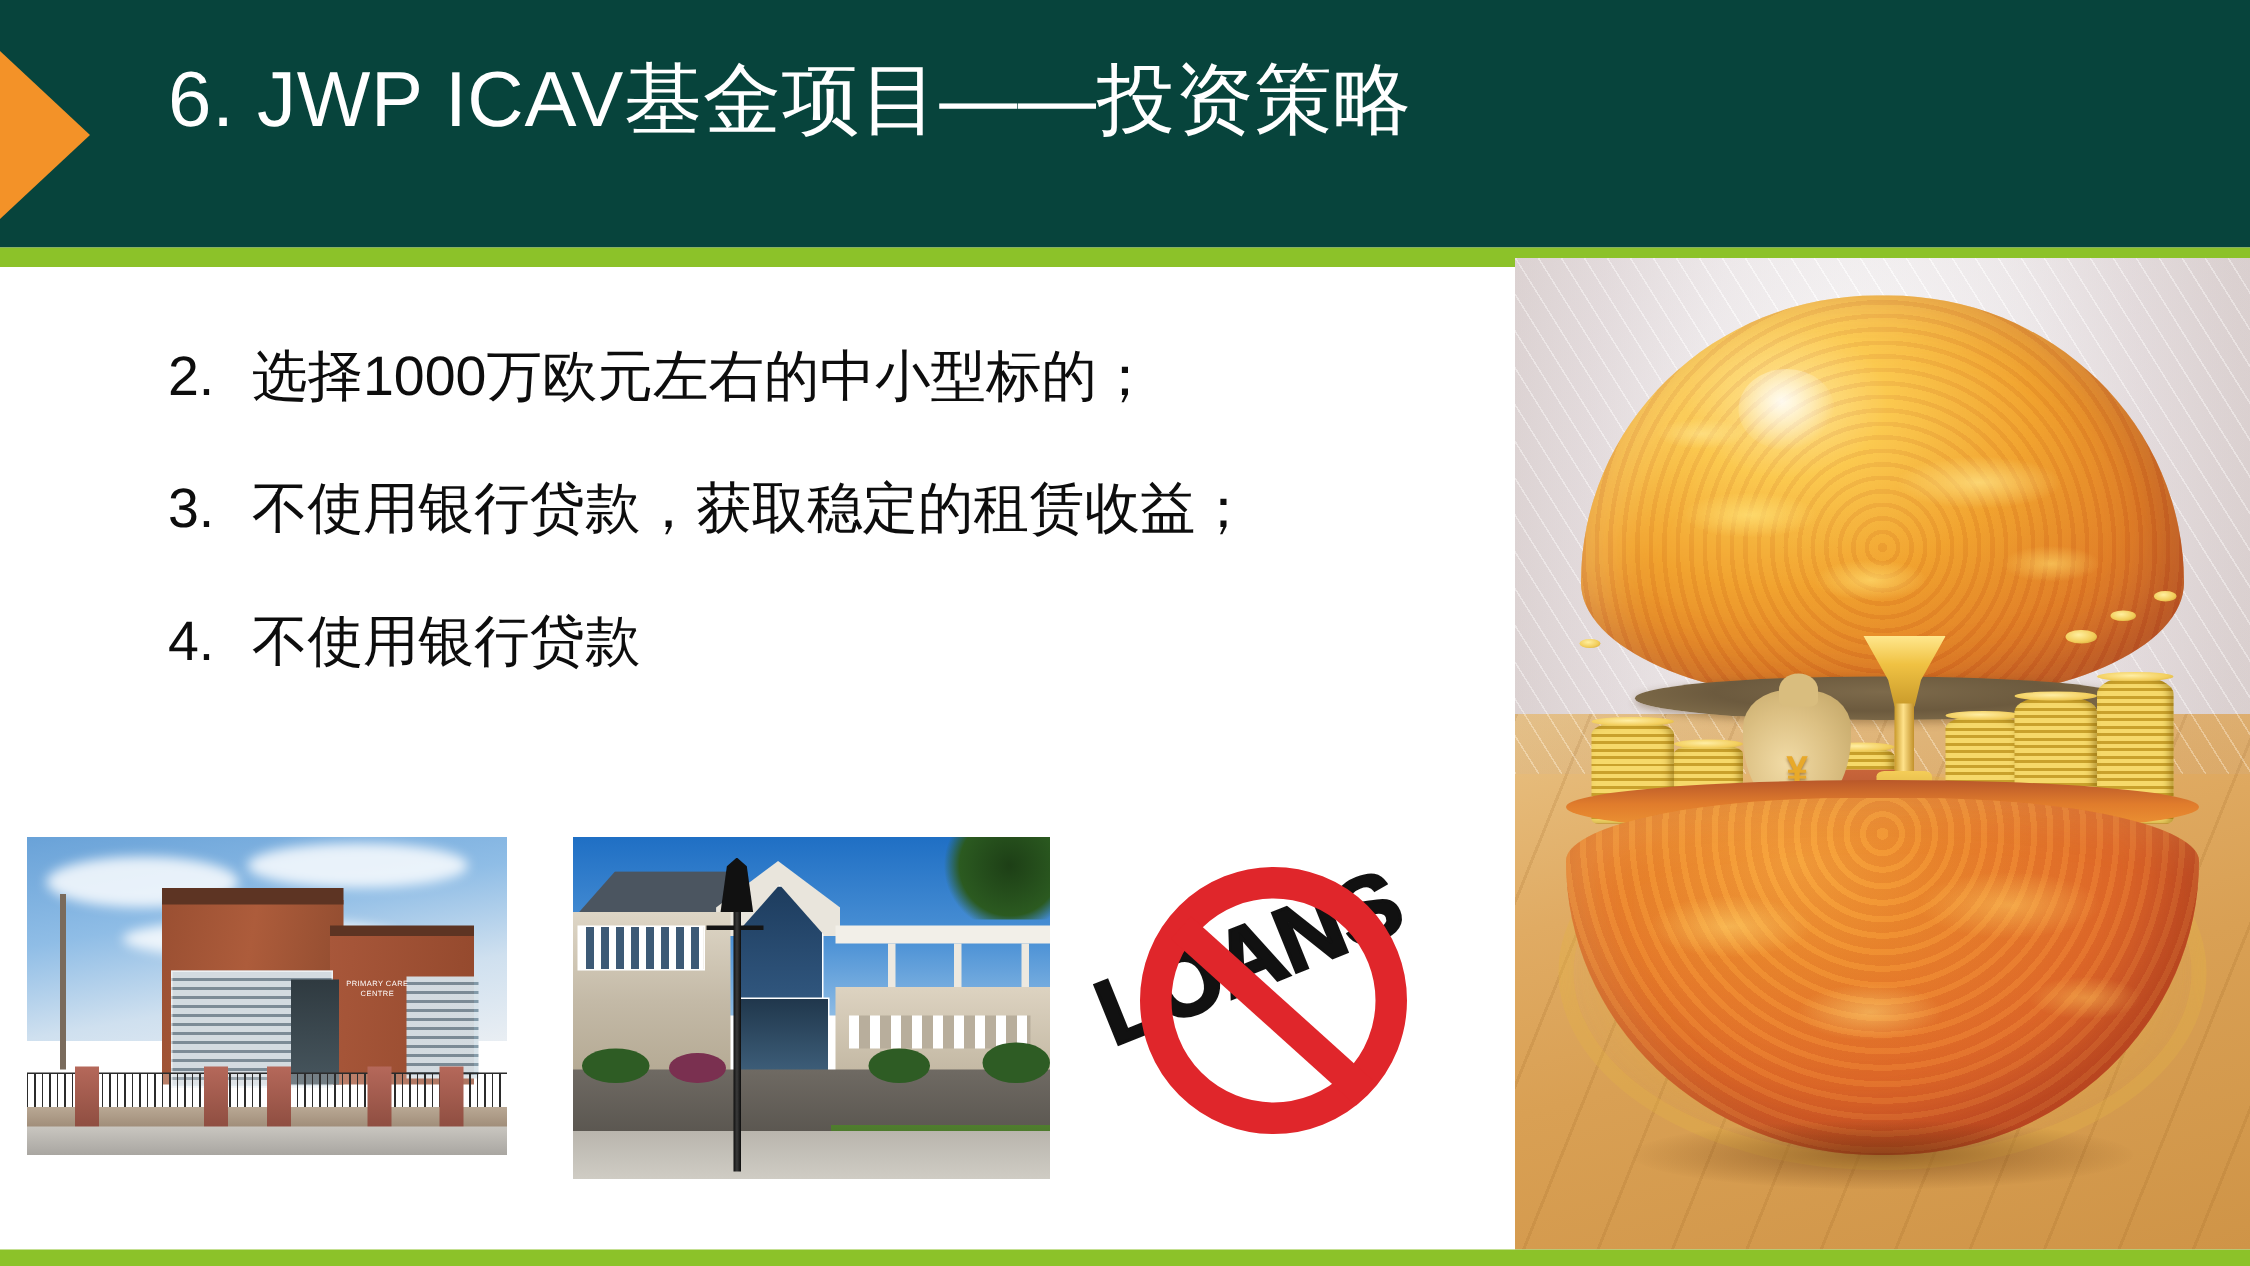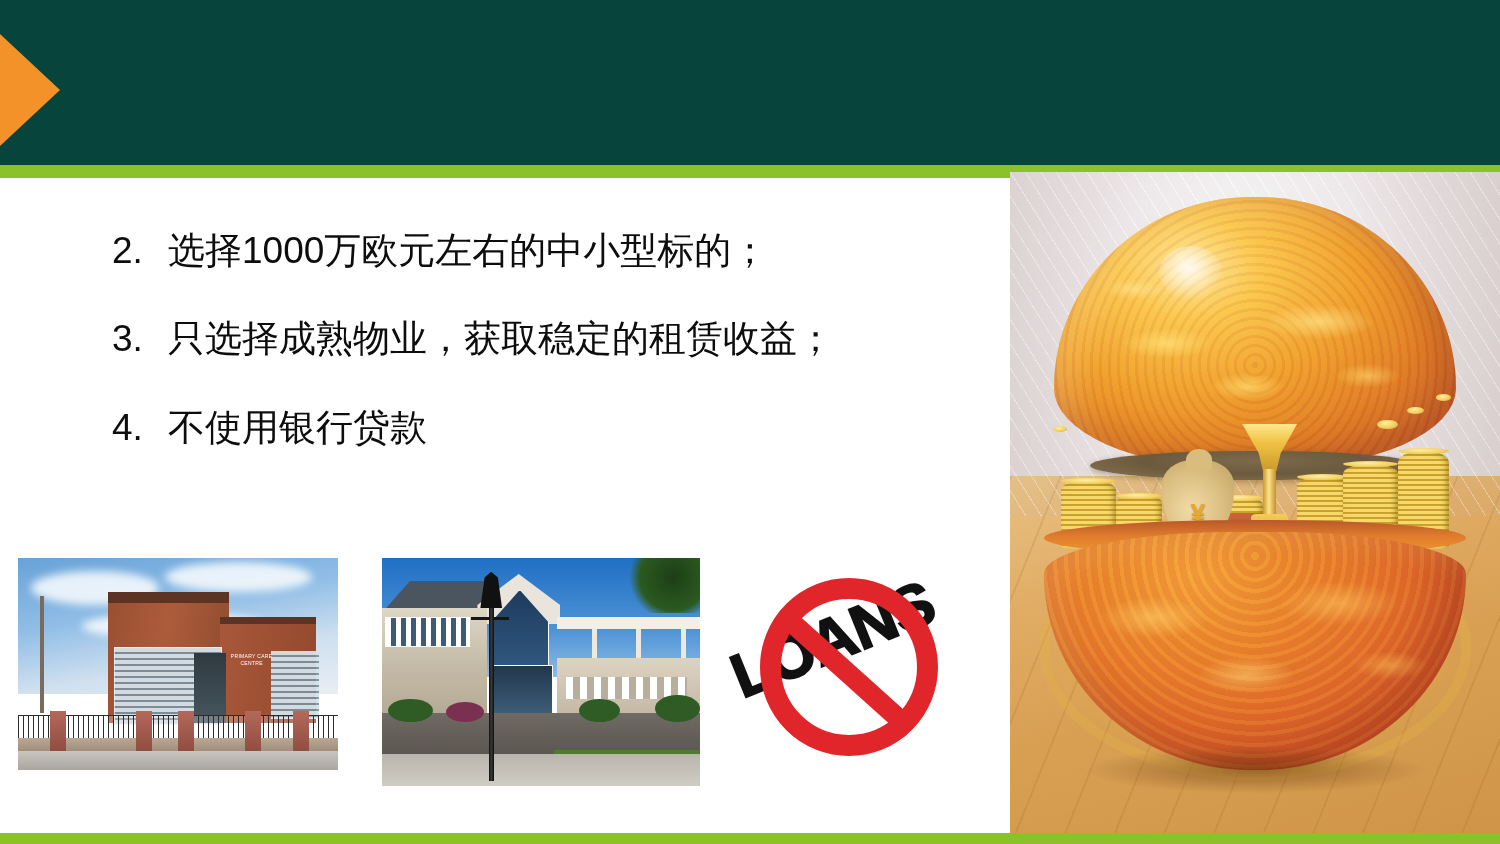--- a/index.html
+++ b/index.html
@@ -463,33 +463,34 @@
     border-radius: 50%;
   }
 </style>
 </head>
 <body>
 
 <div class="slide">
 
   <div class="header-band">
     <div class="header-accent-arrow"></div>
+    <div class="slide-title">6. JWP ICAV基金项目——投资策略</div>
   </div>
   <div class="header-underline"></div>
 
   <div class="bullet-list">
 
     <div class="bullet-row">
       <span class="bullet-num">2.</span>
       <span class="bullet-text">选择1000万欧元左右的中小型标的；</span>
     </div>
 
     <div class="bullet-row">
       <span class="bullet-num">3.</span>
-      <span class="bullet-text">只选择成熟物业，获取稳定的租赁收益；</span>
+      <span class="bullet-text">不使用银行贷款，获取稳定的租赁收益；</span>
     </div>
 
     <div class="bullet-row">
       <span class="bullet-num">4.</span>
       <span class="bullet-text">不使用银行贷款</span>
     </div>
 
   </div>
 
   <div class="photo photo-brick">

